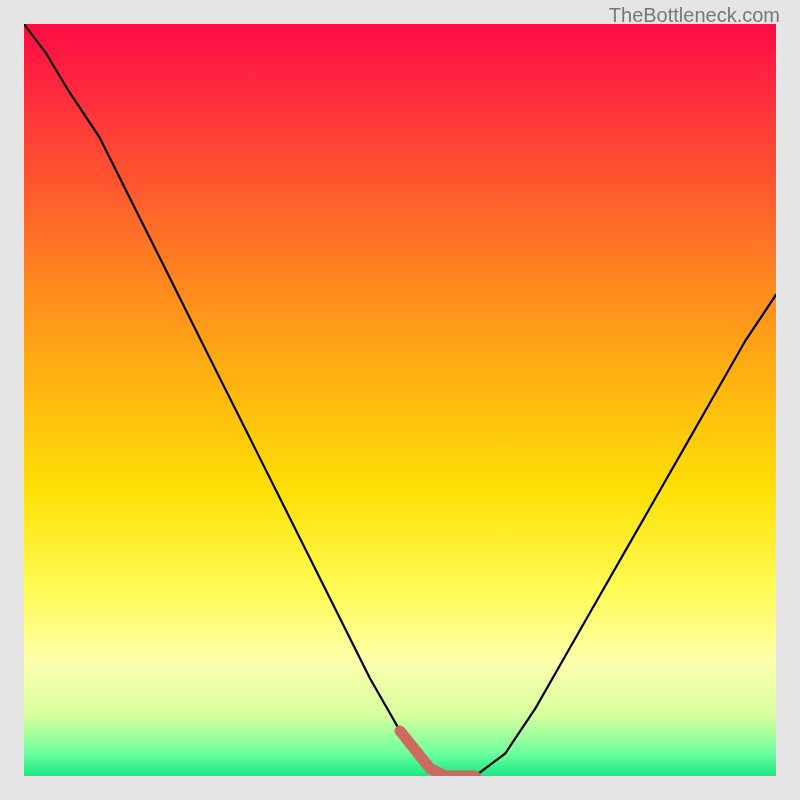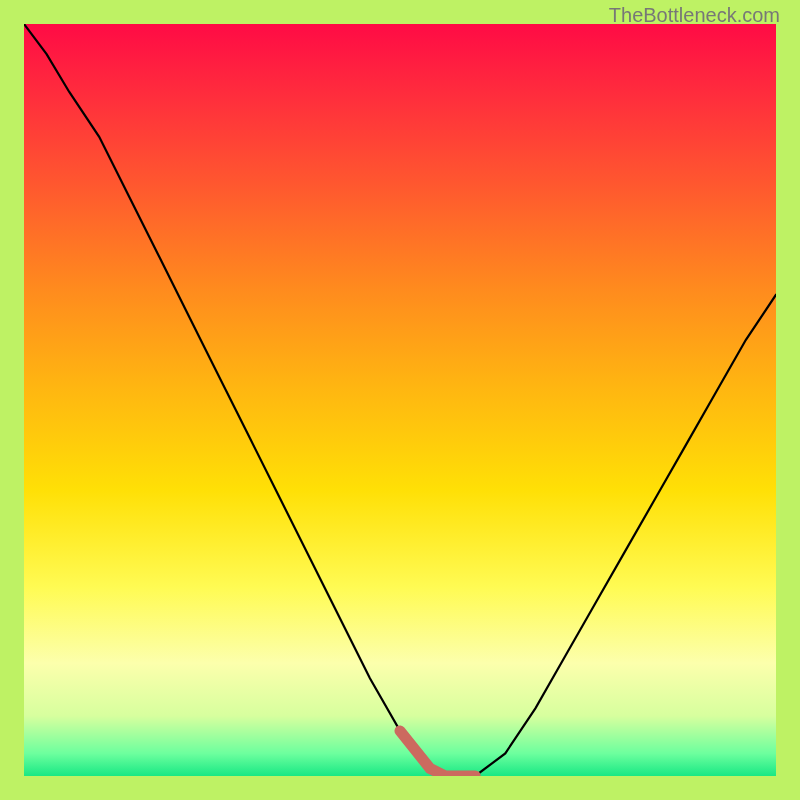--- a/index.html
+++ b/index.html
@@ -9,21 +9,21 @@
     height: 800px;
     background: #000;
     overflow: hidden;
   }
   .frame {
     position: absolute;
     top: 0;
     left: 0;
     width: 800px;
     height: 800px;
-    background: #bef264;
+    background: #e5e5e5;
   }
   .plot-area {
     position: absolute;
     top: 24px;
     left: 24px;
     width: 752px;
     height: 752px;
     background: linear-gradient(to bottom,
       #ff0b45 0%,
       #ff2f3c 10%,

